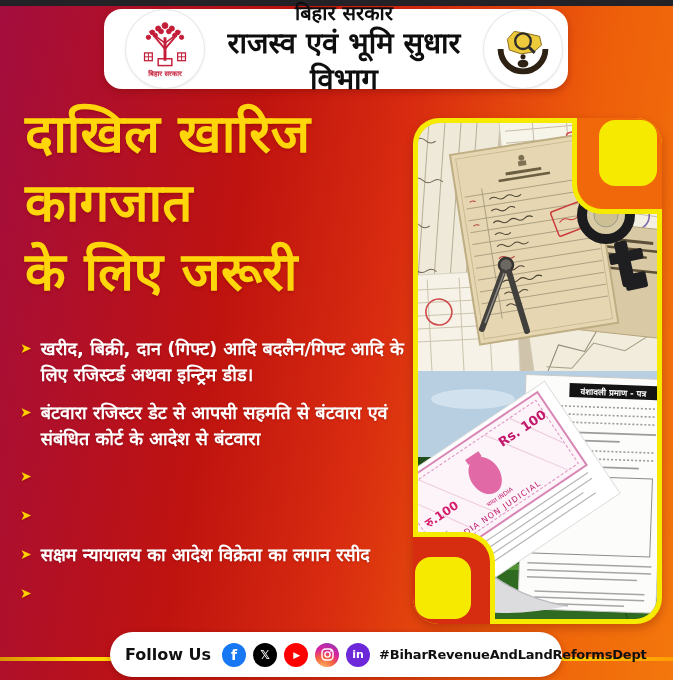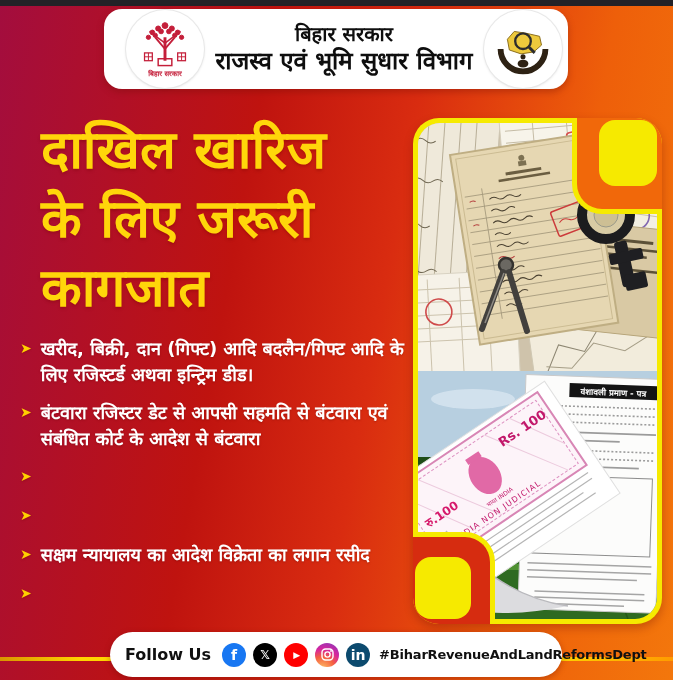--- a/index.html
+++ b/index.html
@@ -10,24 +10,24 @@
 
   
   .header-bar{position:absolute;left:104px;top:9px;width:464px;height:80px;background:#ffffff;
     border-radius:18px;display:flex;align-items:center;padding:0 6px 0 22px;box-sizing:border-box;
     box-shadow:0 3px 7px rgba(110,15,5,.35);}
   .logo-circle{width:78px;height:78px;border-radius:50%;background:#fff;flex:0 0 auto;
     box-shadow:0 0 0 1px #e8e8e8, 0 1px 3px rgba(0,0,0,.15);overflow:hidden;}
   .logo-circle svg{display:block;width:100%;height:100%;}
   .header-center{flex:1;text-align:center;color:#0e0e0e;padding:0 4px;}
   .gov-line{font-size:20px;font-weight:bold;line-height:1.2;}
-  .dept-line{font-size:24px;font-weight:bold;line-height:1.25;}
-
-  
-  .title{position:absolute;left:25px;top:100px;width:400px;margin:16px;color:#ffd60a;font-weight:800;
+  .dept-line{font-size:29px;font-weight:bold;line-height:1.25;}
+
+  
+  .title{position:absolute;left:25px;top:100px;width:400px;margin:0;color:#ffd60a;font-weight:800;
     font-size:53px;line-height:1.3;text-shadow:0 2px 3px rgba(110,0,0,.28);}
   .title div{white-space:nowrap;}
 
   
   .bullets{position:absolute;left:20px;top:336px;width:402px;margin:0;padding:0;list-style:none;}
   .bullets li{display:flex;gap:9px;margin-bottom:13px;color:#ffffff;font-weight:700;font-size:18px;
     line-height:1.42;text-shadow:0 1px 2px rgba(100,0,0,.35);}
   .bullet-arrow{color:#ffd000;font-size:14px;line-height:1.85;flex:0 0 auto;}
 
   
@@ -52,21 +52,21 @@
   .footer-pill{position:absolute;left:110px;top:632px;width:452px;height:45px;background:#ffffff;
     border-radius:24px;display:flex;align-items:center;padding:17px 15px;box-sizing:border-box;gap:7px;
     box-shadow:0 2px 6px rgba(100,10,0,.35);}
   .follow{font-weight:bold;font-size:16px;color:#101010;white-space:nowrap;margin-right:4px;}
   .sicon{width:24px;height:24px;border-radius:50%;color:#fff;display:flex;align-items:center;
     justify-content:center;font-weight:bold;flex:0 0 auto;cursor:pointer;}
   .sicon.fb{background:#1877f2;font-size:14px;}
   .sicon.xx{background:#000000;font-size:12px;}
   .sicon.yt{background:#ff0000;font-size:9px;padding-left:1px;box-sizing:border-box;}
   .sicon.ig{background:radial-gradient(circle at 30% 110%,#fdc468 0%,#f56040 40%,#d6249f 65%,#8a3ab9 95%);}
-  .sicon.li{background:#0c4a6e;font-size:14px;}
+  .sicon.li{background:#6d28d9;font-size:11px;}
   .hashtag{font-weight:bold;font-size:13px;color:#101010;white-space:nowrap;letter-spacing:-.2px;margin-left:2px;}
 </style>
 </head>
 <body>
 
 <div class="poster">
   <div class="top-strip"></div>
 
   <div class="header-bar">
     <div class="logo-circle">
@@ -112,22 +112,22 @@
         <line x1="46" y1="38" x2="52" y2="44" stroke="#2d2d2d" stroke-width="3"></line>
         <path d="M17,40 A23,23 0 0 0 63,40" fill="none" stroke="#2e2214" stroke-width="6"></path>
         <circle cx="40" cy="48" r="2.6" fill="#2e2214"></circle>
         <ellipse cx="40" cy="55" rx="5.5" ry="4" fill="#2e2214"></ellipse>
       </svg>
     </div>
   </div>
 
   <h1 class="title">
     <div>दाखिल खारिज</div>
+    <div>कागजात</div>
     <div>के लिए जरूरी</div>
-    <div>कागजात</div>
   </h1>
 
   <ul class="bullets">
     <li>
       <span class="bullet-arrow">➤</span>
       <span>खरीद, बिक्री, दान (गिफ्ट) आदि बदलैन/गिफ्ट आदि के लिए रजिस्टर्ड अथवा इन्ट्रिम डीड।</span>
       </li>
     <li>
       <span class="bullet-arrow">➤</span>
       <span>बंटवारा रजिस्टर डेट से आपसी सहमति से बंटवारा एवं संबंधित कोर्ट के आदेश से बंटवारा</span>

